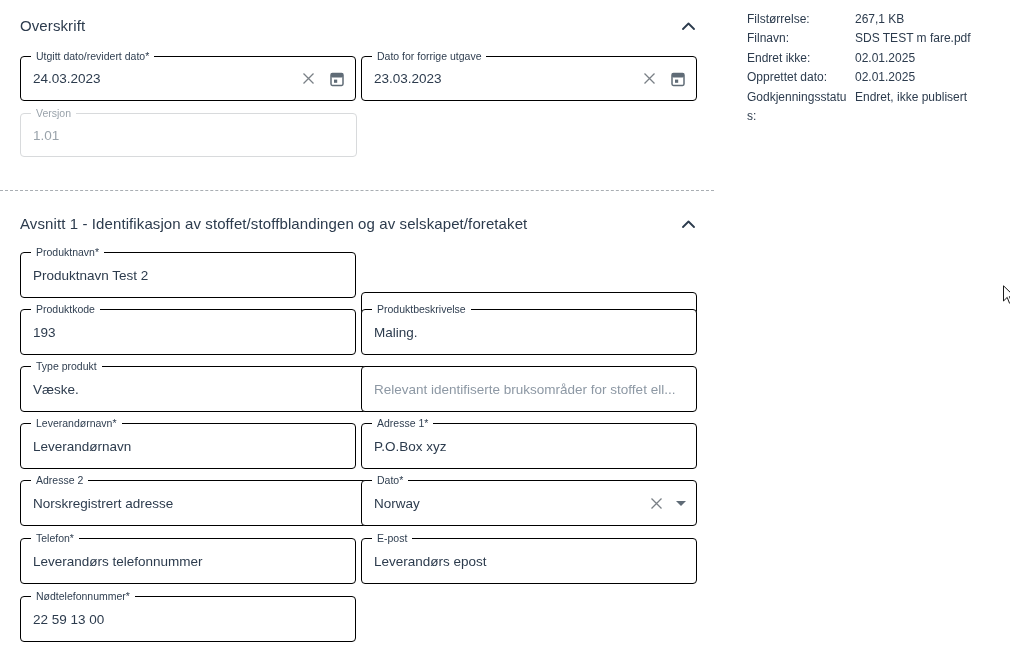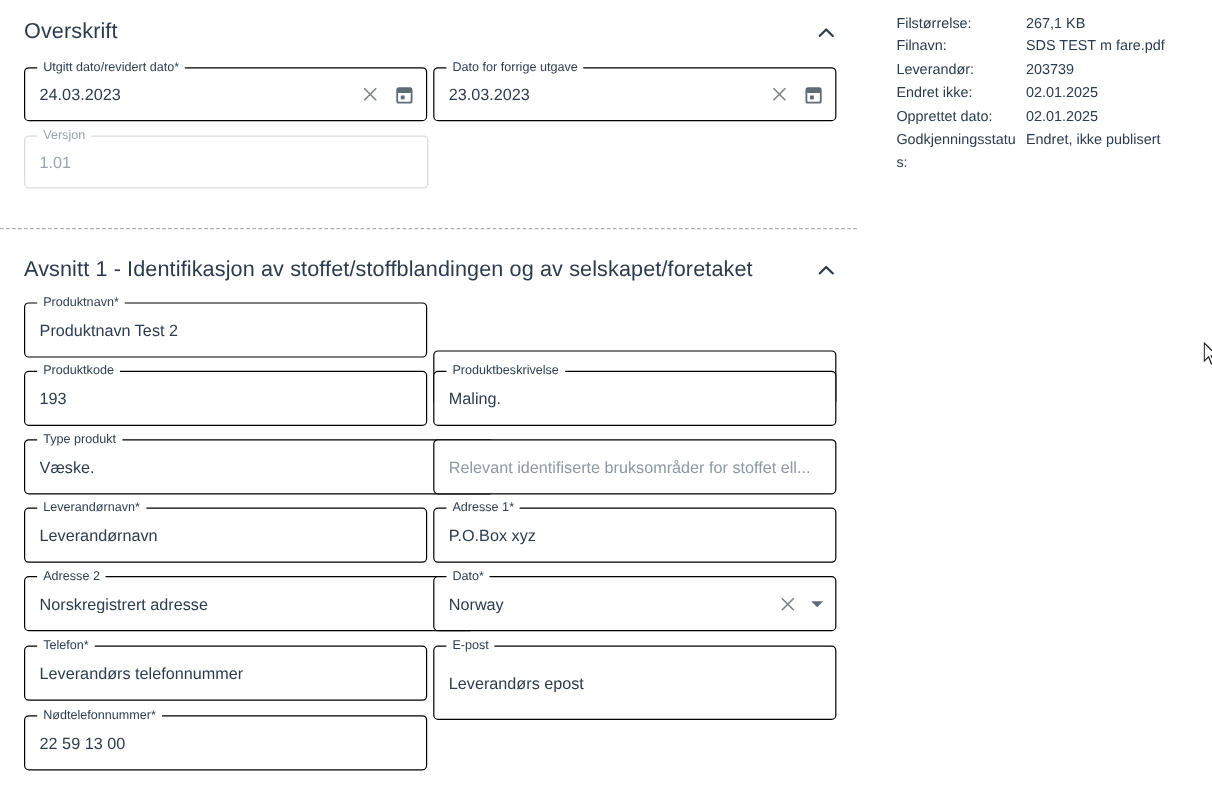--- a/index.html
+++ b/index.html
@@ -2,21 +2,21 @@
 <html><head>
 <meta charset="utf-8">
 <style>
   * { margin:0; padding:0; box-sizing:border-box; }
   html,body { background:#ffffff; }
   body { font-family:"Liberation Sans","DejaVu Sans",sans-serif; color:#2c3b4d; }
   .page { position:relative; width:1010px; height:661px; overflow:hidden; background:#fff; }
 
   
   .section-header { position:absolute; left:20px; width:677px; display:flex; justify-content:space-between; align-items:center; }
-  .section-title { font-size:18px; letter-spacing:.1px; color:#2c3b4d; }
+  .section-title { font-size:15px; letter-spacing:.1px; color:#2c3b4d; }
   .collapse-btn { background:none; border:none; cursor:pointer; padding:2px; display:flex; align-items:center; }
 
   
   .field { position:absolute; height:45px; border:1px solid #000000; border-radius:4px; background:#fff; }
   .field .notch-label { position:absolute; top:-7px; left:10px; background:#fff; padding:0 5px; font-size:10.5px; color:#2f3e50; white-space:nowrap; }
   .field input { width:100%; height:100%; border:none; outline:none; background:transparent;
                  font-family:inherit; font-size:13.5px; color:#2c3b4d; padding:0 70px 0 12px; }
   .field.no-icons input { padding-right:12px; }
   .field input::placeholder { color:#8d98a4; opacity:1; }
   .field.disabled { border-color:#d8dadc; }
@@ -167,42 +167,38 @@
       <button class="icon-btn">
         <span class="caret-down"></span>
       </button>
     </div>
   </div>
 
   <div class="field no-icons" style="left:20px; top:538px; width:336px; height:46px;">
     <label class="notch-label">Telefon*</label>
     <input type="text" value="Leverandørs telefonnummer" style="">
   </div>
-  <div class="field no-icons" style="left:361px; top:538px; width:336px; height:62px;">
+  <div class="field no-icons" style="left:361px; top:538px; width:336px; height:46px;">
     <label class="notch-label">E-post</label>
     <input type="text" value="Leverandørs epost" style="">
   </div>
 
   <div class="field no-icons" style="left:20px; top:596px; width:336px; height:46px;">
     <label class="notch-label">Nødtelefonnummer*</label>
     <input type="text" value="22 59 13 00" style="">
   </div>
 
   <div class="info-panel">
     <div class="info-row">
       <span class="info-label">Filstørrelse:</span>
       <span class="info-value">267,1 KB</span>
     </div>
     <div class="info-row">
       <span class="info-label">Filnavn:</span>
       <span class="info-value">SDS TEST m fare.pdf</span>
-    </div>
-    <div class="info-row">
-      <span class="info-label">Leverandør:</span>
-      <span class="info-value">203739</span>
     </div>
     <div class="info-row">
       <span class="info-label">Endret ikke:</span>
       <span class="info-value">02.01.2025</span>
     </div>
     <div class="info-row">
       <span class="info-label">Opprettet dato:</span>
       <span class="info-value">02.01.2025</span>
     </div>
     <div class="info-row">

